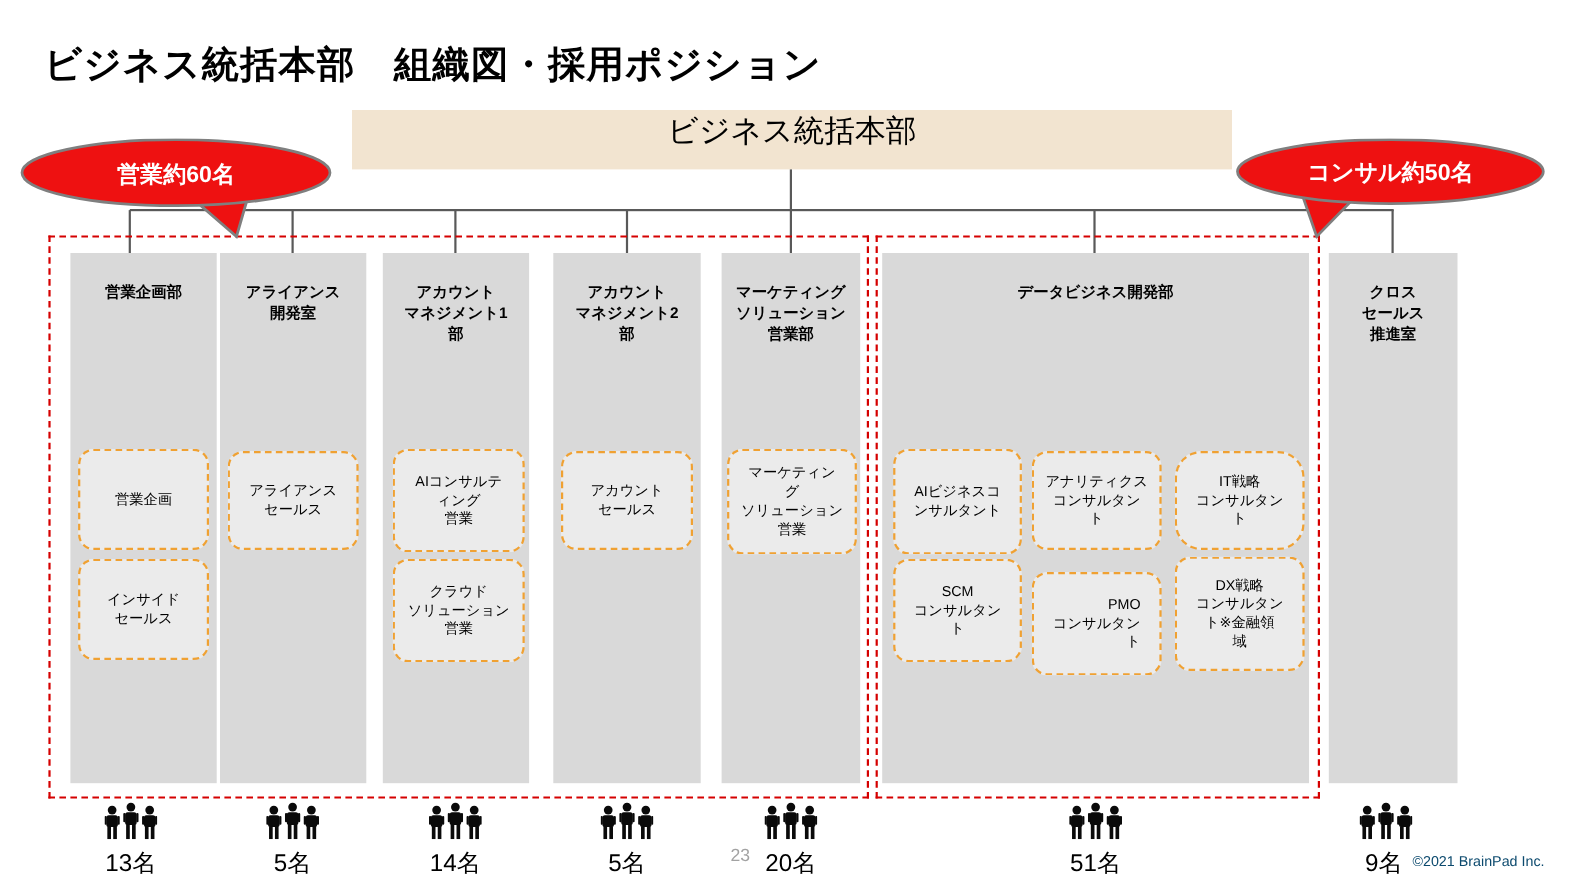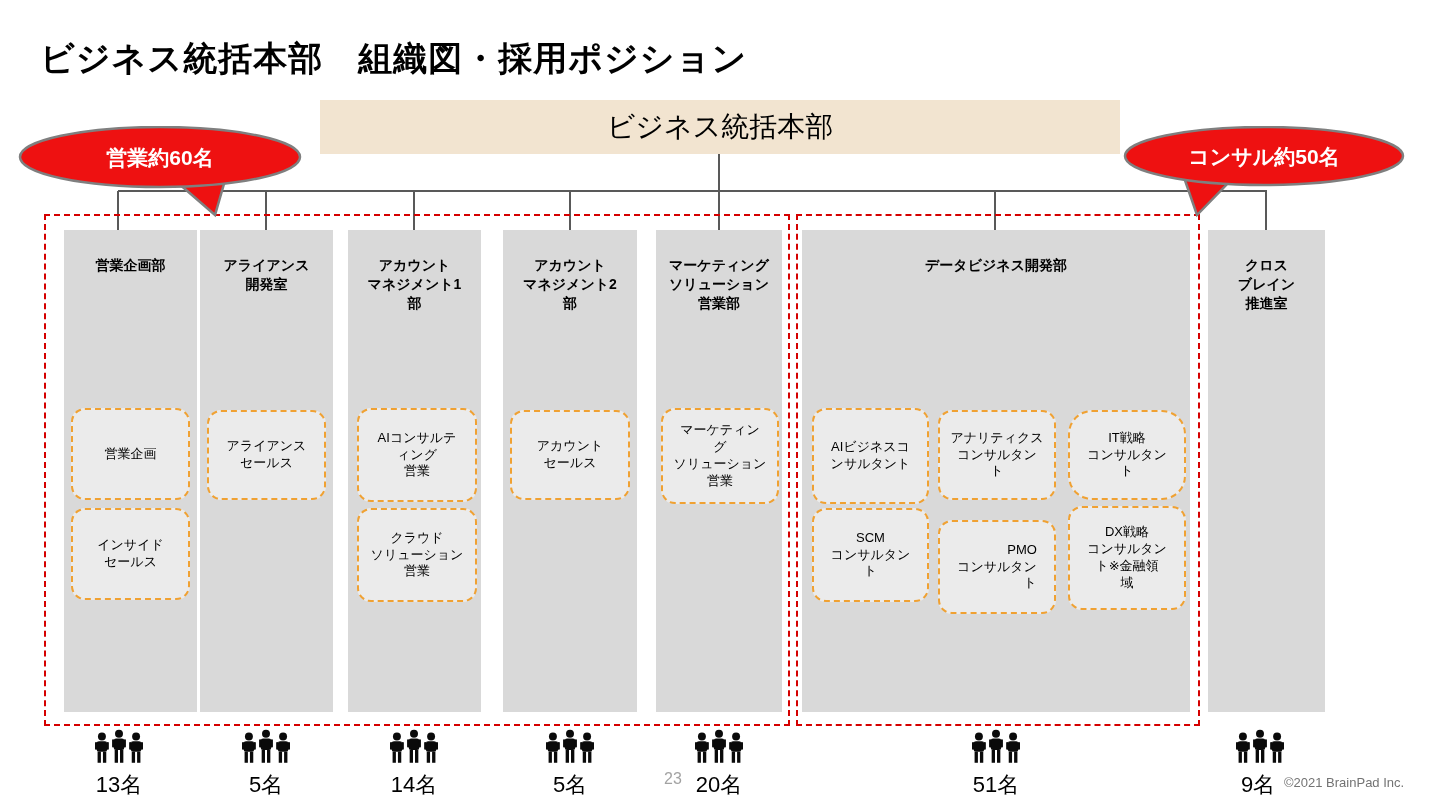--- a/index.html
+++ b/index.html
@@ -8,21 +8,21 @@
     font-family:"Liberation Sans","DejaVu Sans",sans-serif;color:#000;
   }
   
   #slide-title{
     position:absolute;left:40px;top:36px;font-size:34px;font-weight:800;
     letter-spacing:1px;white-space:nowrap;
   }
   
   #root-box{
     position:absolute;left:320px;top:100px;width:800px;height:54px;
-    background:#f2e4d0;display:flex;align-items:center;justify-content:center;
+    background:#f2e4d0;display:flex;justify-content:center;
     font-size:28px;font-weight:400;font-family:Liberation Mono, monospace;
   }
   
   .vline,.hline{position:absolute;background:#595959;}
   #root-stub{left:718px;top:154px;width:2px;height:37px;}
   #trunk{left:118px;top:190px;width:1149px;height:2px;}
   .stub{top:191px;width:2px;height:39px;}
   
   .group-outline{position:absolute;border:2px dashed #d50000;z-index:3;}
   #sales-outline{left:44px;top:214px;width:742px;height:508px;}
@@ -71,21 +71,21 @@
   .people{position:absolute;top:727px;width:48px;height:42px;z-index:2;}
   .count{
     position:absolute;top:770px;width:100px;text-align:center;
     font-size:22px;z-index:2;
   }
   #page-number{
     position:absolute;left:664px;top:770px;font-size:16px;color:#8c8c8c;
     opacity:.8;z-index:1;
   }
   #copyright{
-    position:absolute;left:1284px;top:775px;font-size:13px;color:#737373;
+    position:absolute;left:1284px;top:775px;font-size:13px;color:#0c4a6e;
     white-space:nowrap;z-index:2;
   }
 </style>
 </head>
 <body>
 
 <div id="canvas">
 
   <svg width="0" height="0" style="position:absolute" aria-hidden="true">
     <defs>
@@ -198,21 +198,21 @@
 コンサルタン
 ト</div>
     <div class="pos d6p6">DX戦略
 コンサルタン
 ト※金融領
 域</div>
   </div>
 
   <div class="dept" id="dept7">
     <div class="dept-name">クロス
-ブレイン
+セールス
 推進室</div>
   </div>
 
   <svg class="callout" id="callout-sales" width="300" height="95" viewBox="0 0 300 95">
     <path d="M158,50 L203,89 L216,44 Z" fill="#ee1111" stroke="#7f7f7f" stroke-width="2.5"></path>
     <ellipse cx="148" cy="31" rx="140" ry="30" fill="#ee1111" stroke="#7f7f7f" stroke-width="2.5"></ellipse>
     <text x="148" y="39">営業約60名</text>
   </svg>
 
   <svg class="callout" id="callout-consulting" width="300" height="95" viewBox="0 0 300 95">

